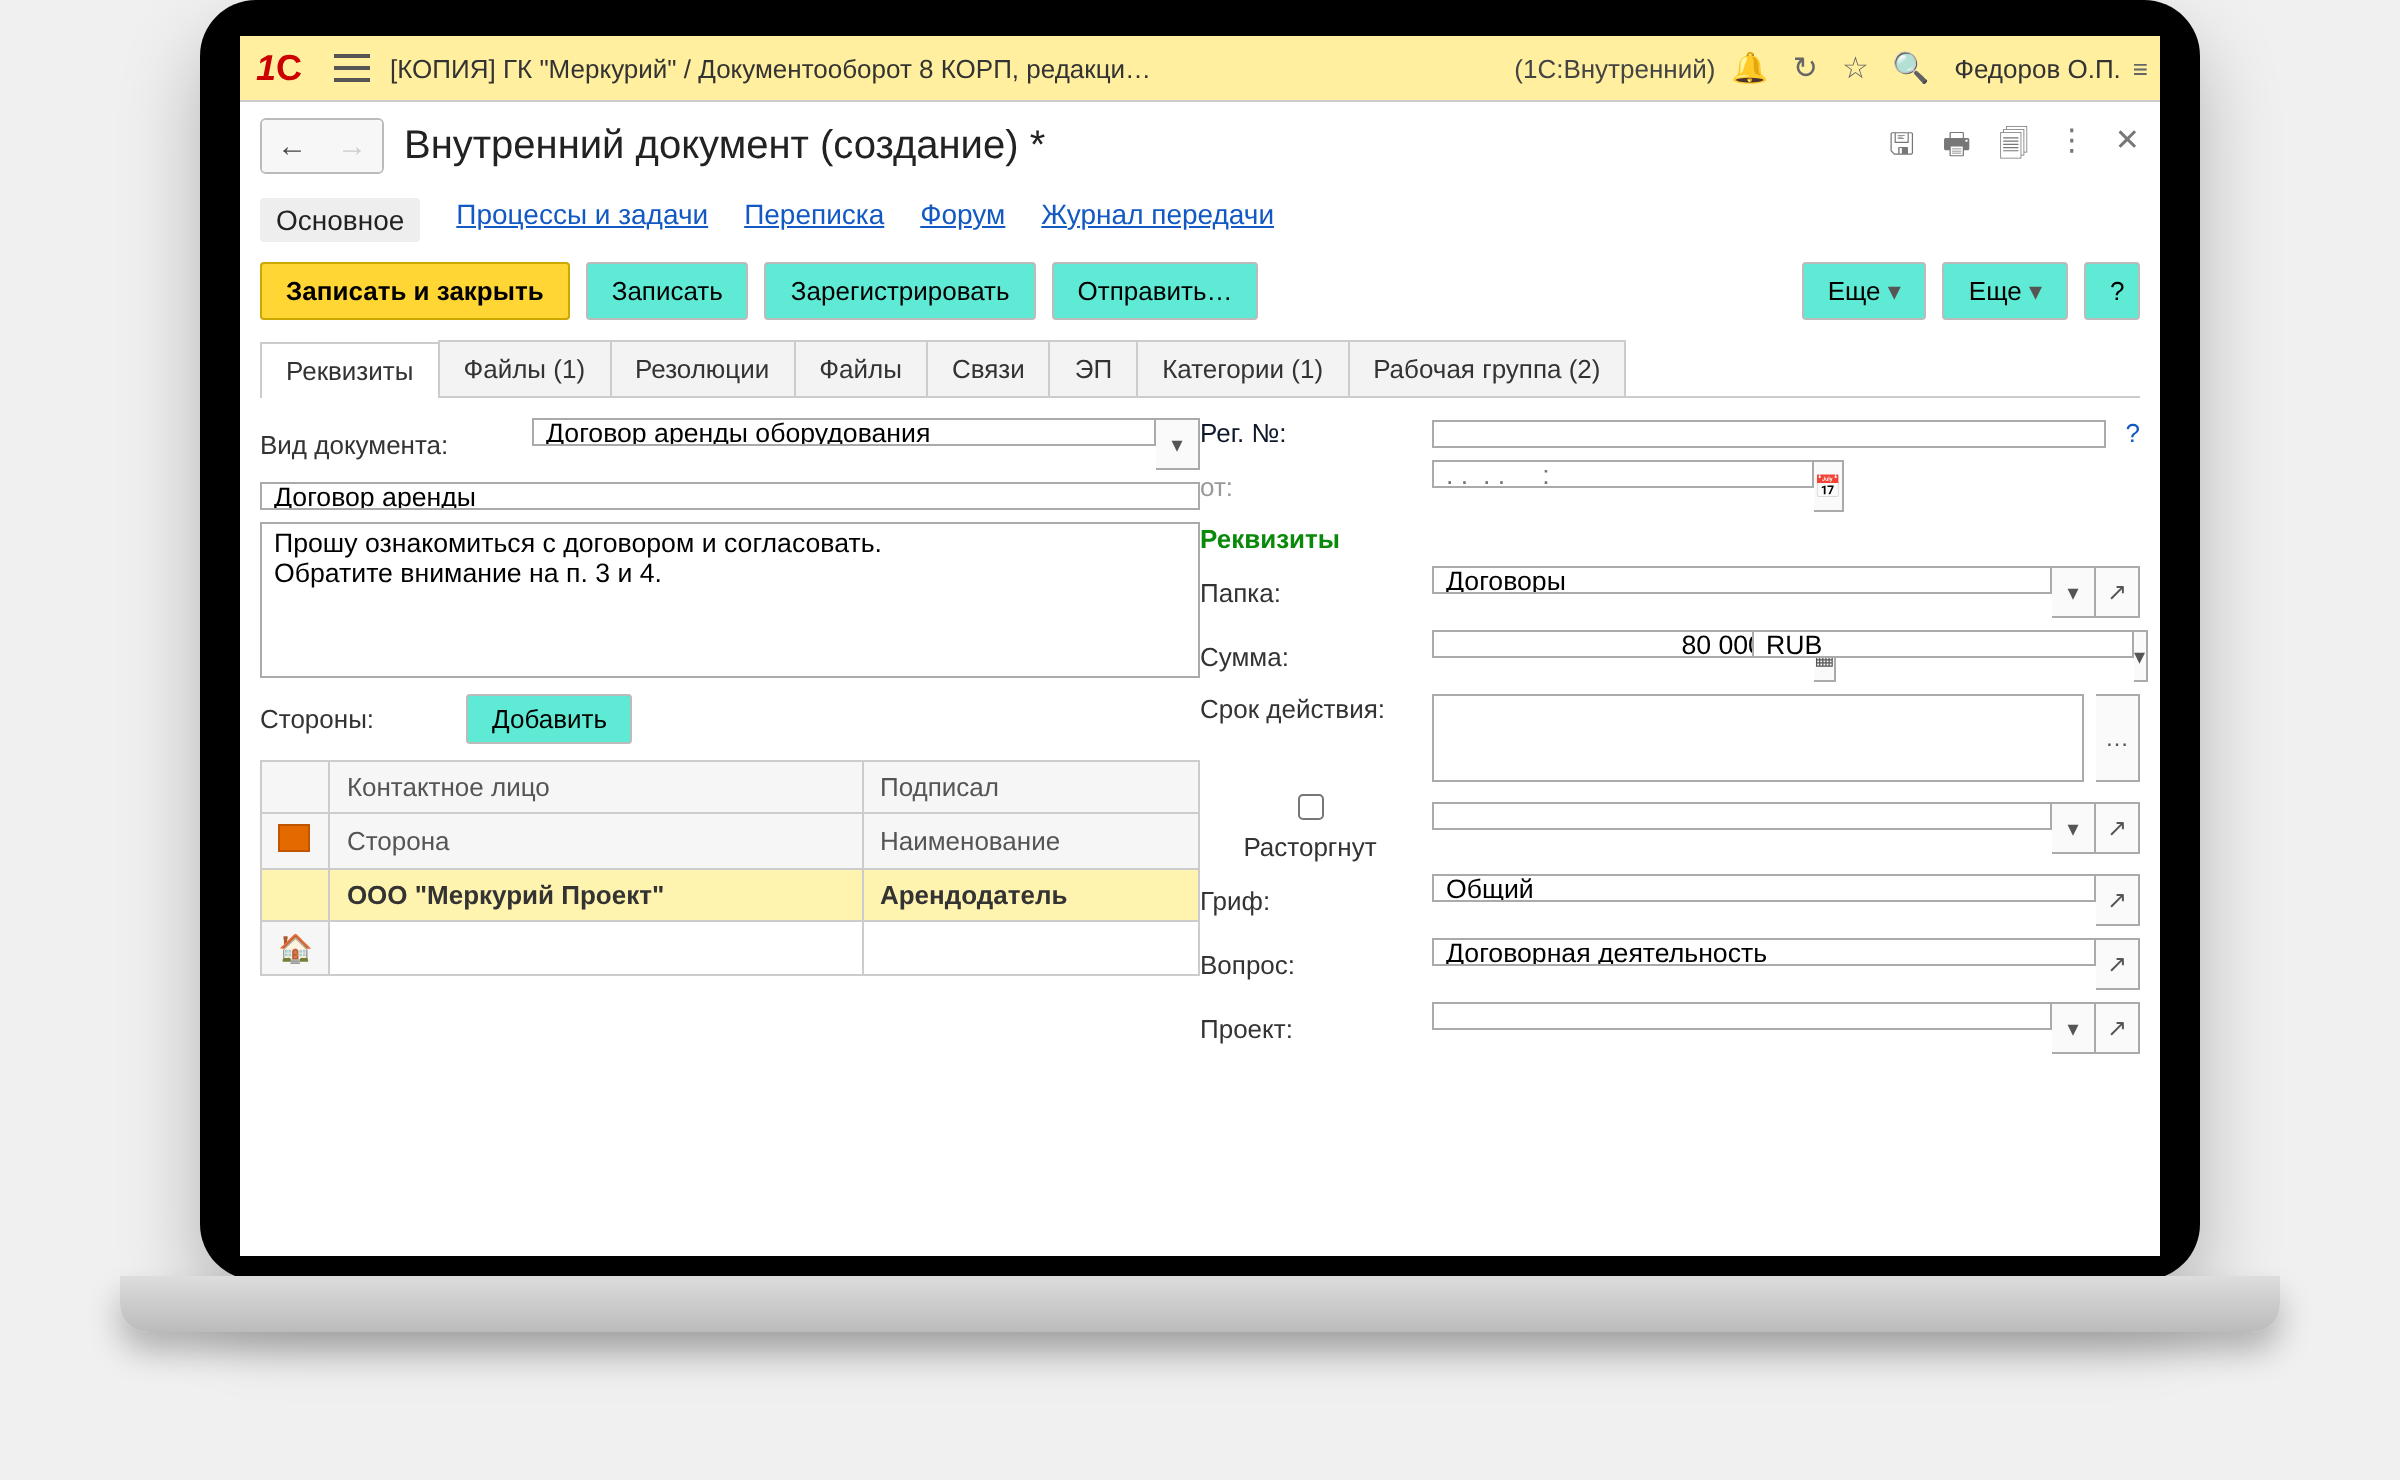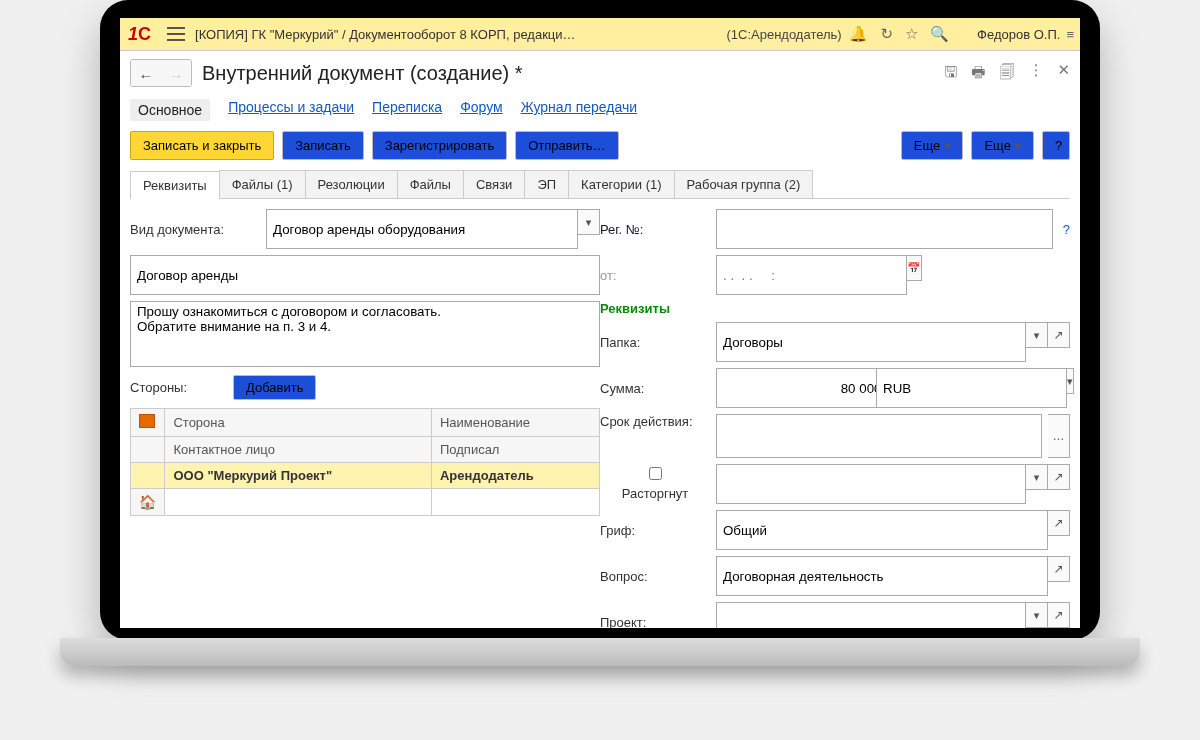--- a/index.html
+++ b/index.html
@@ -21,63 +21,63 @@
   .topbar { height: 32px; background: #ffef9f; display: flex; align-items: center; padding: 0 6px; font-size: 13px; color: #333; }
   .logo1c { font-weight: bold; font-size: 18px; color: #c00; margin: 0 6px 0 2px; position: relative; }
   .logo1c::before { content: "1"; color: #c00; font-style: italic; }
   .logo1c::after  { content: "C"; color: #c00; }
   .hamburger { width: 18px; height: 14px; margin: 0 10px; display:flex; flex-direction:column; justify-content:space-between; cursor:pointer;}
   .hamburger span { height:2px; background:#555; }
   .topbar .title { flex:1; white-space:nowrap; overflow:hidden; text-overflow:ellipsis; }
   .topbar .subtitle { margin-left:12px; color:#444; }
   .top-icons { display:flex; gap:12px; margin:0 8px; color:#666; font-size:15px;}
   .top-icons span { cursor:pointer; }
-  .user { font-size:13px; color:#333; margin-left:20px; }
+  .user { font-size:13px; color:#333; margin-left:4px; }
   .hr { height:1px; background:#ccc; }
 
   
   .docrow { display:flex; align-items:center; padding:8px 10px; gap:10px; }
   .navbtns { display:flex; border:1px solid #bbb; border-radius:3px; overflow:hidden;}
   .navbtn { width:30px; height:26px; display:flex; align-items:center; justify-content:center; background:#f7f7f7; font-size:15px; color:#444;}
   .navbtn.disabled { color:#ccc; }
   .doctitle { font-size:20px; color:#222; flex:1; }
   .doc-icons { display:flex; gap:14px; color:#777; font-size:15px;}
   .doc-icons span { cursor:pointer; }
 
   
   .pilltabs { display:flex; gap:18px; padding:4px 26px 10px 10px; font-size:14px; }
   .pilltab { color:#1259c3; text-decoration:underline; cursor:pointer; }
   .pilltab.active { color:#222; text-decoration:none; background:#eee; padding:3px 8px; border-radius:2px; }
 
   
   .cmdbar { display:flex; gap:8px; padding:0 10px 10px 10px; align-items:center;}
-  .btn { border:1px solid #bbb; background:#1d4ed8; padding:6px 12px; font-size:13px; cursor:pointer; border-radius:2px;}
-  .btn.primary { background:#ffd633; border-color:#caa800; font-weight:normal;}
+  .btn { border:1px solid #bbb; background:#5eead4; padding:6px 12px; font-size:13px; cursor:pointer; border-radius:2px;}
+  .btn.primary { background:#ffd633; border-color:#caa800; font-weight:bold;}
   .btn.chev::after { content:" ▾"; color:#555; }
   .spacer { flex:1; }
   .help { width:28px; text-align:center; }
 
   
   .tabstrip { display:flex; border-bottom:1px solid #ccc; margin:0 10px; }
   .tab { padding:6px 12px; font-size:13px; border:1px solid #ccc; border-bottom:none; background:#f3f3f3; margin-right:-1px; cursor:pointer; color:#333;}
   .tab.active { background:#fff; position:relative; top:1px; }
 
   
   .form { display:flex; padding:10px; font-size:13px; color:#333;}
   .col { flex:1; min-width:0; }
   .field-row { display:flex; align-items:center; margin-bottom:6px; gap:6px;}
   .label { width:130px; color:#333;}
   .label.green { color:#0a8a0a; font-weight:bold; }
-  .input { flex:1; border:1px solid #aaa; height:40px; padding:2px 6px;}
+  .input { flex:1; border:1px solid #aaa; height:14px; padding:2px 6px;}
   .input.ro { color:#bbb; }
   .selectwrap { display:flex; flex:1;}
   .selectwrap .input { flex:1; }
   .dropbtn,.openbtn { width:22px; height:26px; border:1px solid #aaa; border-left:none; background:#fafafa; font-size:11px; color:#555; display:flex; align-items:center; justify-content:center; cursor:pointer;}
   .openbtn { font-size:12px;}
-  textarea.input { height:66px; resize:none; }
+  textarea.input { height:78px; resize:none; }
   .qmark { color:#1259c3; margin-left:4px; cursor:pointer;}
 
   .subhead { display:flex; align-items:center; gap:10px; margin:8px 0;}
   .subhead .btn { padding:4px 12px;margin-left:36px;}
 
   table.parties { width:100%; border-collapse:collapse; font-size:13px;}
   table.parties th, table.parties td { border:1px solid #ccc; padding:5px 8px; text-align:left;}
   table.parties th { background:#f6f6f6; font-weight:normal; color:#555;}
   .iconcell { width:30px; text-align:center; background:#f6f6f6;}
   .envelopicon { display:inline-block; width:16px; height:14px; background:#e46a00; border:1px solid #c05500; position:relative;}
@@ -97,21 +97,21 @@
   <div class="screen">
 
     <div class="topbar">
       <span class="logo1c"></span>
       <div class="hamburger">
           <span></span>
           <span></span>
           <span></span>
         </div>
       <span class="title">[КОПИЯ] ГК "Меркурий" / Документооборот 8 КОРП, редакци…</span>
-      <span class="subtitle">(1С:Арендодатель)</span>
+      <span class="subtitle">(1С:Внутренний)</span>
       <div class="top-icons">
         <span>🔔</span>
         <span>↻</span>
         <span>☆</span>
         <span>🔍</span>
       </div>
       <span class="user">Федоров О.П.</span>
       <span style="margin-left:6px;color:#666">≡</span>
     </div>
     <div class="hr"></div>
@@ -180,28 +180,28 @@
         </div>
 
         <div class="subhead">
           <span>Стороны:</span>
           <button class="btn">Добавить</button>
         </div>
 
         <table class="parties">
           <tbody>
               <tr>
+            <th class="iconcell"></th>
+            <th>Контактное лицо</th>
+            <th>Подписал</th>
+          </tr>
+          <tr>
             <th class="iconcell"><span class="envelopicon"></span></th>
             <th>Сторона</th>
             <th>Наименование</th>
-          </tr>
-          <tr>
-            <th class="iconcell"></th>
-            <th>Контактное лицо</th>
-            <th>Подписал</th>
           </tr>
           <tr class="hiRow">
             <td class="iconcell" style="background:#fff3b0"></td>
             <td>ООО "Меркурий Проект"</td>
             <td>Арендодатель</td>
           </tr>
           <tr>
             <td class="iconcell"><span class="houseicon">🏠</span></td>
             <td></td>
                 <td></td>

